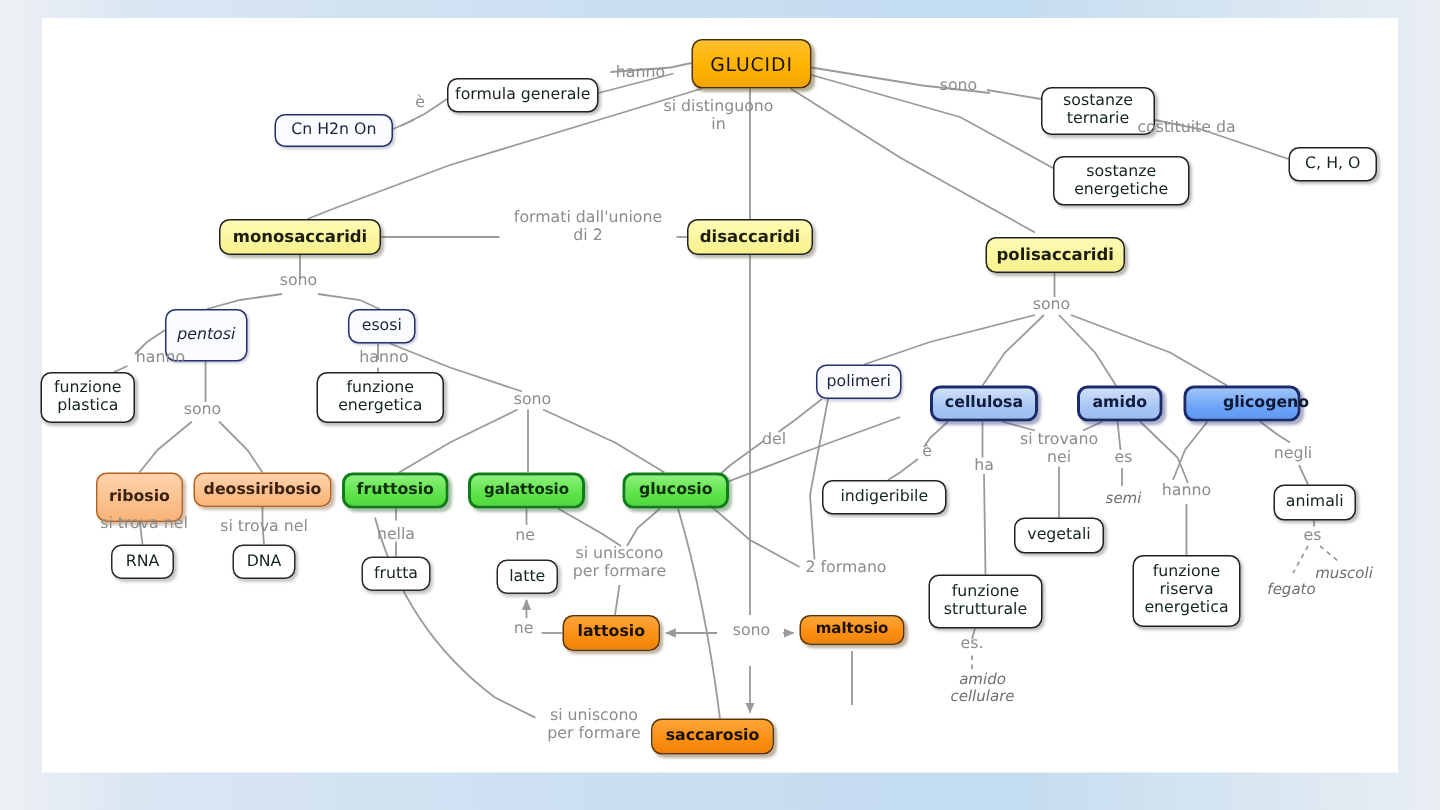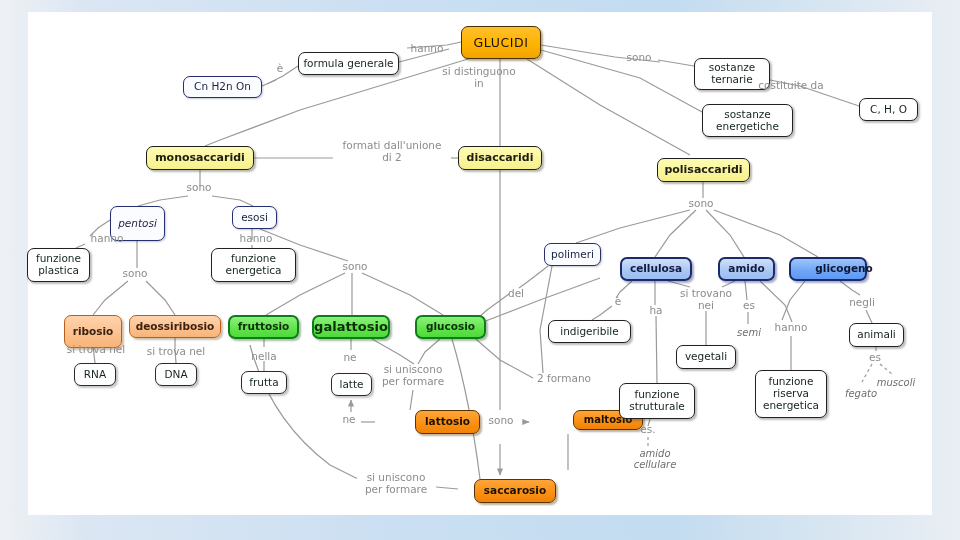--- a/index.html
+++ b/index.html
@@ -30,21 +30,20 @@
   .n-root{
     background:linear-gradient(to bottom,#ffc02e 0%,#ffb300 55%,#f2a400 100%);
     border:1.6px solid #4a3000;font-weight:normal;color:#1a1200;
     box-shadow:2px 2px 2px rgba(90,70,20,.45);
     letter-spacing:.6px;
   }
   .n-orange{
     background:linear-gradient(to bottom,#ffa53a 0%,#fb8f12 60%,#ef8208 100%);
     border:1.6px solid #5a3300;font-weight:bold;color:#1a1200;
     box-shadow:2px 2px 2px rgba(90,60,20,.4);
-    margin-left:40px;
   }
   .n-yellow{
     background:linear-gradient(to bottom,#fdfbb4 0%,#f7f18b 100%);
     border:1.7px solid #20201a;font-weight:bold;color:#1d1d10;
     box-shadow:2px 2px 2px rgba(80,80,60,.4);
   }
   .n-green{
     background:linear-gradient(to bottom,#8cf07a 0%,#5fe34a 60%,#4fd93c 100%);
     border:2px solid #0d7d18;font-weight:bold;color:#0d2d0b;
     box-shadow:2px 2px 2px rgba(40,90,40,.4);
@@ -191,21 +190,21 @@
         <div class="node n-white" style="left: 27px; top: 248px; width: 63px; height: 34px; font-size: 10.5px;">funzione
 plastica</div>
         <div class="node n-white" style="left: 211px; top: 248px; width: 85px; height: 34px; font-size: 10.5px;">funzione
 energetica</div>
         <div class="node n-peach" style="left: 64px; top: 315px; width: 58px; height: 33px; font-size: 10.5px;">ribosio</div>
         <div class="node n-peach" style="left: 129px; top: 315px; width: 92px; height: 23px; font-size: 10.5px;">deossiribosio</div>
         <div class="node n-whitethin" style="left: 74px; top: 363px; width: 42px; height: 23px; font-size: 10.5px;">RNA</div>
         <div class="node n-whitethin" style="left: 155px; top: 363px; width: 42px; height: 23px; font-size: 10.5px;">DNA</div>
         <div class="node n-green" style="left: 228px; top: 315px; width: 71px; height: 24px; font-size: 10.5px;">fruttosio</div>
         <div class="node n-whitethin" style="left: 241px; top: 371px; width: 46px; height: 23px; font-size: 10.5px;">frutta</div>
-        <div class="node n-green" style="left: 312px; top: 315px; width: 78px; height: 24px; font-size: 13px;">galattosio</div>
+        <div class="node n-green" style="left: 312px; top: 315px; width: 78px; height: 24px; font-size: 10px;">galattosio</div>
         <div class="node n-whitethin" style="left: 331px; top: 373px; width: 41px; height: 23px; font-size: 10.5px;">latte</div>
         <div class="node n-green" style="left: 415px; top: 315px; width: 71px; height: 24px; font-size: 10.5px;">glucosio</div>
         <div class="node n-orange" style="left: 375px; top: 410px; width: 65px; height: 24px; font-size: 10.5px;">lattosio</div>
         <div class="node n-orange" style="left: 533px; top: 410px; width: 70px; height: 20px; font-size: 10px;">maltosio</div>
         <div class="node n-orange" style="left: 434px; top: 479px; width: 82px; height: 24px; font-size: 10.5px;">saccarosio</div>
         <div class="node n-blueout" style="left: 544px; top: 243px; width: 57px; height: 23px; font-size: 10.5px;">polimeri</div>
         <div class="node n-bluefill" style="left: 620px; top: 257px; width: 72px; height: 24px; font-size: 10.5px; text-align: center;">cellulosa</div>
         <div class="node n-bluefill" style="left: 718px; top: 257px; width: 57px; height: 24px; font-size: 10.5px;">amido</div>
         <div class="node n-bluefill2" style="left: 789px; top: 257px; width: 78px; height: 24px; font-size: 10.5px;">glicogeno</div>
         <div class="node n-white" style="left: 548px; top: 320px; width: 83px; height: 23px; font-size: 10.5px;">indigeribile</div>

